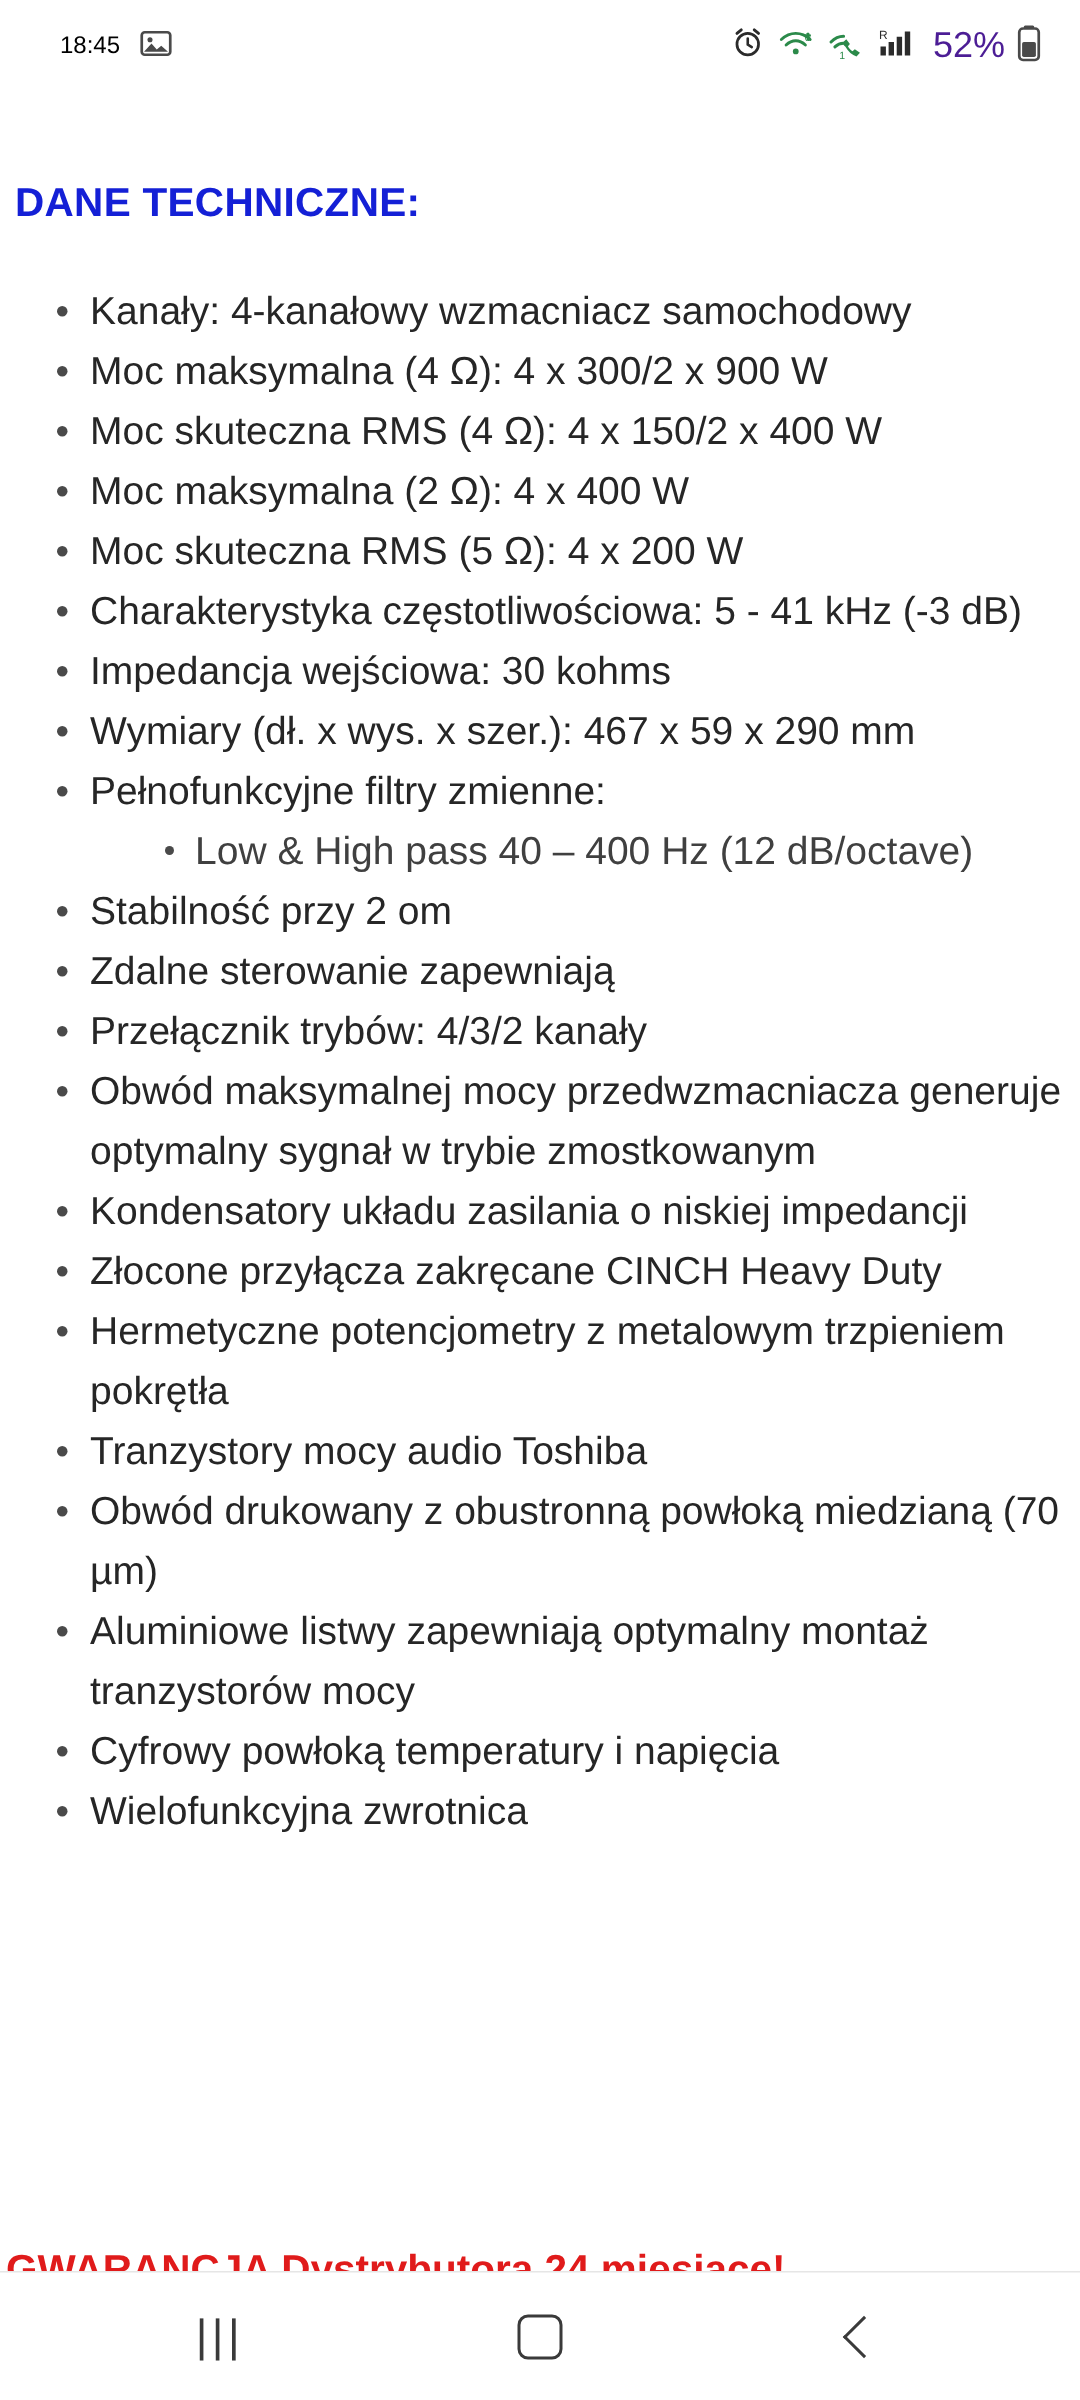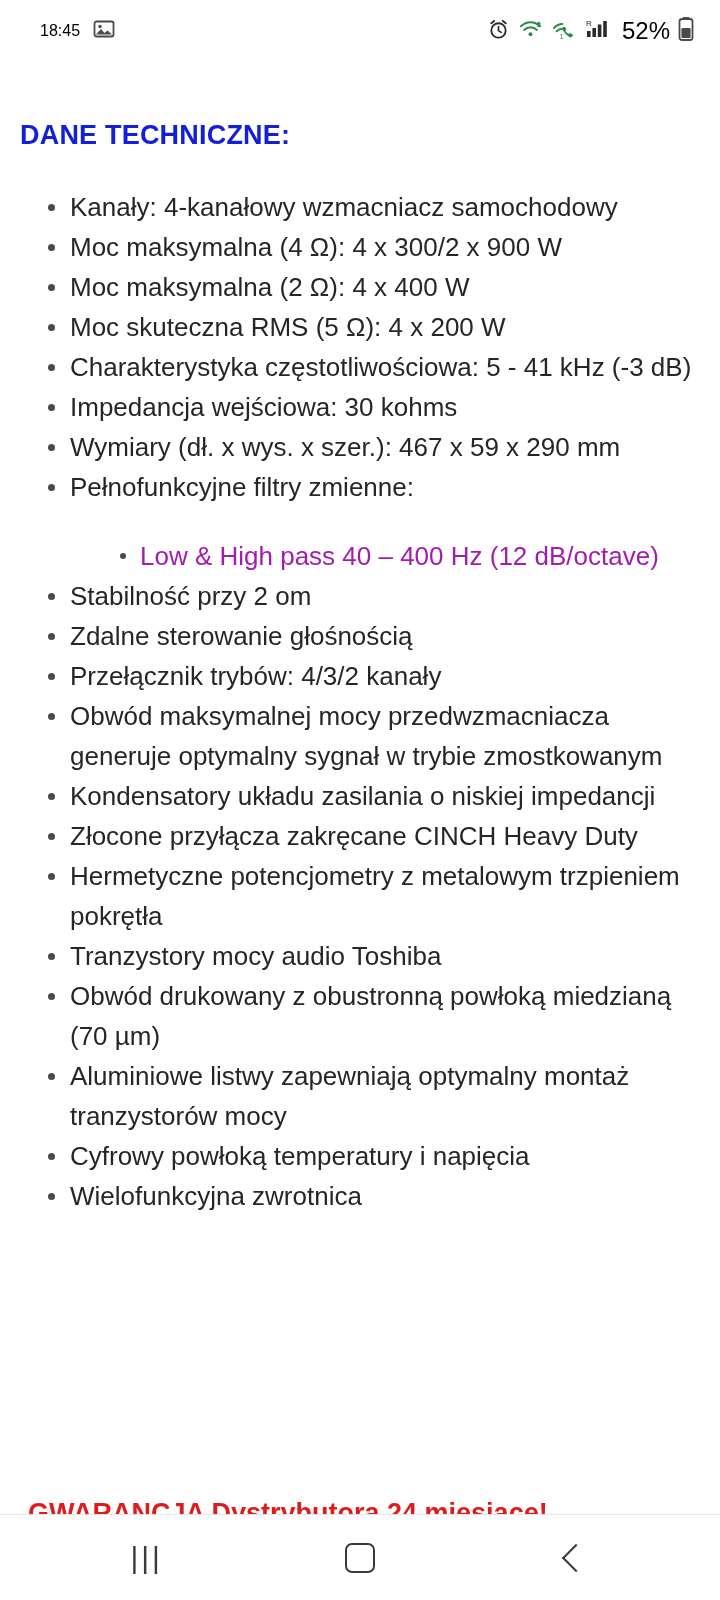--- a/index.html
+++ b/index.html
@@ -34,31 +34,31 @@
     align-items: center;
     gap: 12px;
   }
   .status-right {
     display: flex;
     align-items: center;
     gap: 8px;
   }
   .status-battery-text {
     font-size: 24px;
-    color: #000000;
+    color: #4c1d95;
     margin-left: 4px;
   }
   .icon-sm { display: block; }
 
   
   .content {
     flex: 1 1 auto;
     overflow: hidden;
     position: relative;
-    padding: 0 18px;
+    padding: 0 8px;
   }
   .section-title {
     color: #1420d6;
     font-weight: bold;
     font-size: 27px;
     margin-top: 58px;
     margin-left: 2px;
     letter-spacing: 0.2px;
   }
   ul.spec-list {
@@ -87,36 +87,35 @@
   ul.sub-list {
     list-style: none;
     margin-left: 44px;
     margin-top: 0;
   }
   ul.sub-list > li {
     position: relative;
     padding-left: 26px;
     font-size: 26px;
     line-height: 40px;
-    color: #a21caf;
-    margin-top: 29px;
+    color: #404040;
   }
   ul.sub-list > li::before {
     content: "";
     position: absolute;
     left: 6px;
     top: 17px;
     width: 6px;
     height: 6px;
     border-radius: 50%;
     background: #4a4a4a;
   }
   .warranty {
     position: absolute;
-    left: 28px;
+    left: 4px;
     bottom: -6px;
     color: #e01b1b;
     font-weight: bold;
     font-size: 27px;
     white-space: nowrap;
     overflow: hidden;
     height: 22px;
   }
 
   
@@ -219,33 +218,34 @@
       </span>
     </div>
   </div>
 
   <div class="content">
     <div class="section-title">DANE TECHNICZNE:</div>
 
     <ul class="spec-list">
       <li><span>Kanały: 4-kanałowy wzmacniacz samochodowy</span></li>
       <li><span>Moc maksymalna (4 Ω): 4 x 300/2 x 900 W</span></li>
+      <li><span>Moc skuteczna RMS (4 Ω): 4 x 150/2 x 400 W</span></li>
       <li><span>Moc maksymalna (2 Ω): 4 x 400 W</span></li>
       <li><span>Moc skuteczna RMS (5 Ω): 4 x 200 W</span></li>
       <li><span>Charakterystyka częstotliwościowa: 5 - 41 kHz (-3 dB)</span></li>
       <li><span>Impedancja wejściowa: 30 kohms</span></li>
       <li><span>Wymiary (dł. x wys. x szer.): 467 x 59 x 290 mm</span></li>
       <li>
         <span>Pełnofunkcyjne filtry zmienne:</span>
         <ul class="sub-list">
           <li><span>Low &amp; High pass 40 – 400 Hz (12 dB/octave)</span></li>
         </ul>
       </li>
       <li><span>Stabilność przy 2 om</span></li>
-      <li><span>Zdalne sterowanie głośnością</span></li>
+      <li><span>Zdalne sterowanie zapewniają</span></li>
       <li><span>Przełącznik trybów: 4/3/2 kanały</span></li>
       <li><span>Obwód maksymalnej mocy przedwzmacniacza generuje optymalny sygnał w trybie zmostkowanym</span></li>
       <li><span>Kondensatory układu zasilania o niskiej impedancji</span></li>
       <li><span>Złocone przyłącza zakręcane CINCH Heavy Duty</span></li>
       <li><span>Hermetyczne potencjometry z metalowym trzpieniem pokrętła</span></li>
       <li><span>Tranzystory mocy audio Toshiba</span></li>
       <li><span>Obwód drukowany z obustronną powłoką miedzianą (70 µm)</span></li>
       <li><span>Aluminiowe listwy zapewniają optymalny montaż tranzystorów mocy</span></li>
       <li><span>Cyfrowy powłoką temperatury i napięcia</span></li>
       <li><span>Wielofunkcyjna zwrotnica</span></li>

